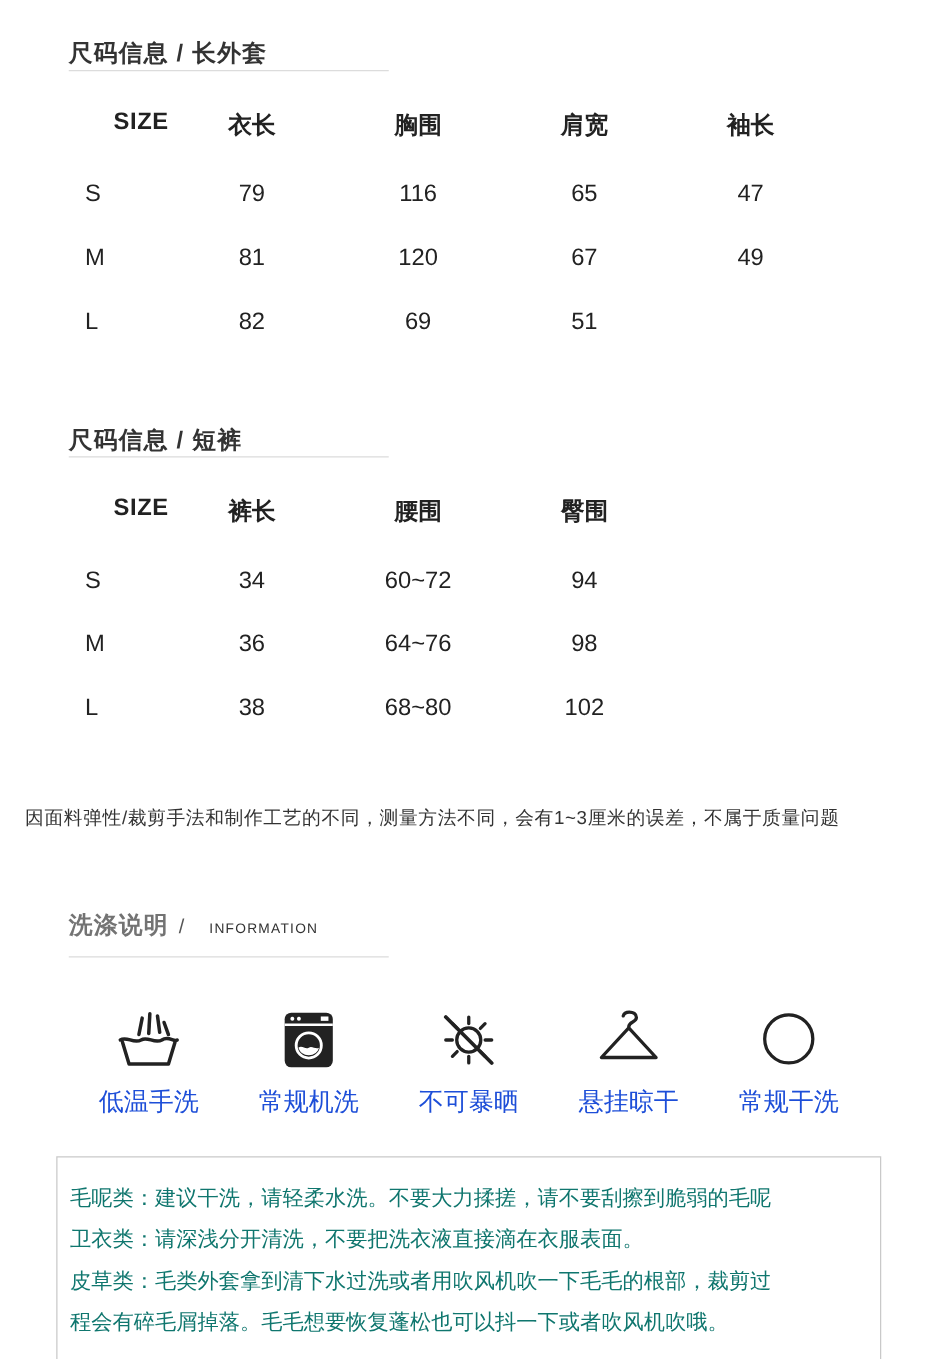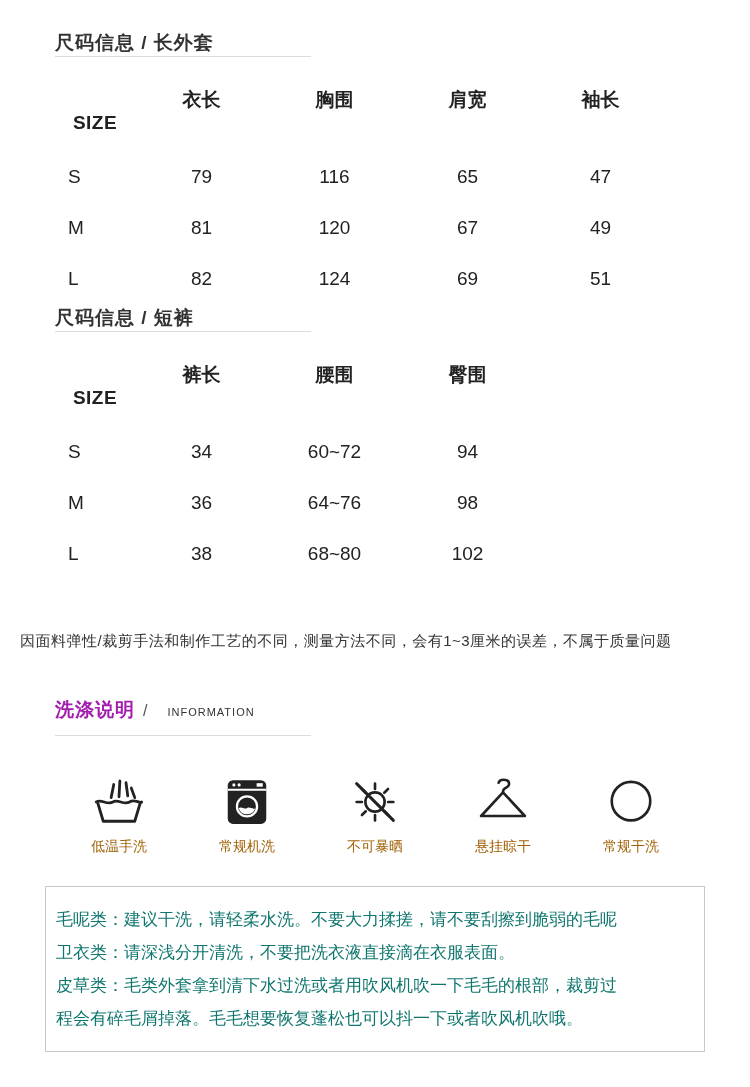--- a/index.html
+++ b/index.html
@@ -14,29 +14,29 @@
   
   .sec-title {
     margin:0 0 0 55px;
     width:256px;
     font-size:19px;
     font-weight:700;
     letter-spacing:1px;
     color:#333;
     border-bottom:1px solid #dcdcdc;
   }
-  .mt-55 { }
+  .mt-55 { margin-top:55px; }
 
   
   .size-table { margin:24px 0 0 55px; display:grid; }
   .cols-5 { grid-template-columns:80px 133px 133px 133px 133px; }
   .cols-4 { grid-template-columns:80px 133px 133px 133px; }
   .cell { font-size:19px; text-align:center; padding:14px 0 15px; color:#222; }
   .head { font-weight:700; padding:6px 0 18px; color:#222; }
-  .head-size { text-align:center; letter-spacing:0.5px;margin-top:25px; }
+  .head-size { text-align:right; letter-spacing:0.5px; }
   .body-size { text-align:left; padding-left:13px; font-weight:400; }
 
   
   .note {
     margin:52px 20px 0;
     text-align:left;
     font-size:15px;
     letter-spacing:0.5px;
     color:#333;
   }
@@ -44,29 +44,29 @@
   
   .wash-title {
     margin:46px 0 0 55px;
     width:256px;
     padding-bottom:12px;
     border-bottom:1px solid #dcdcdc;
     display:flex;
     align-items:baseline;
     gap:8px;
   }
-  .wash-title .t { font-size:19px; font-weight:700; letter-spacing:1px; color:#a21caf; }
+  .wash-title .t { font-size:19px; font-weight:700; letter-spacing:1px; color:#737373;margin-top:17px; }
   .wash-title .slash { font-size:16px; color:#555; }
   .wash-title .sub { font-size:11px; letter-spacing:1px; color:#333;padding-left:12px; }
 
   
   .icons { display:flex; margin:38px 55px 0; }
   .icon-item { flex:1; display:flex; flex-direction:column; align-items:center; }
   .icon-item svg { width:56px; height:56px; display:block; }
-  .icon-label { margin-top:8px; font-size:14px; color:#a16207; }
+  .icon-label { margin-top:8px; font-size:20px; color:#1d4ed8; }
 
   
   .care-box {
     margin:30px 45px 0;
     border:1px solid #c9c9c9;
     padding:16px 10px;
   }
   .care-line {
     text-align:left;
     font-size:17px;
@@ -96,21 +96,20 @@
       <div class="cell">47</div>
 
       <div class="cell body-size">M</div>
       <div class="cell">81</div>
       <div class="cell">120</div>
       <div class="cell">67</div>
       <div class="cell">49</div>
 
       <div class="cell body-size">L</div>
       <div class="cell">82</div>
-      <div class="cell">124</div>
       <div class="cell">69</div>
       <div class="cell">51</div>
     </div>
   </section>
 
   <section>
     <h2 class="sec-title mt-55">尺码信息 / 短裤</h2>
 
     <div class="size-table cols-4">
       <div class="cell head head-size">SIZE</div>

